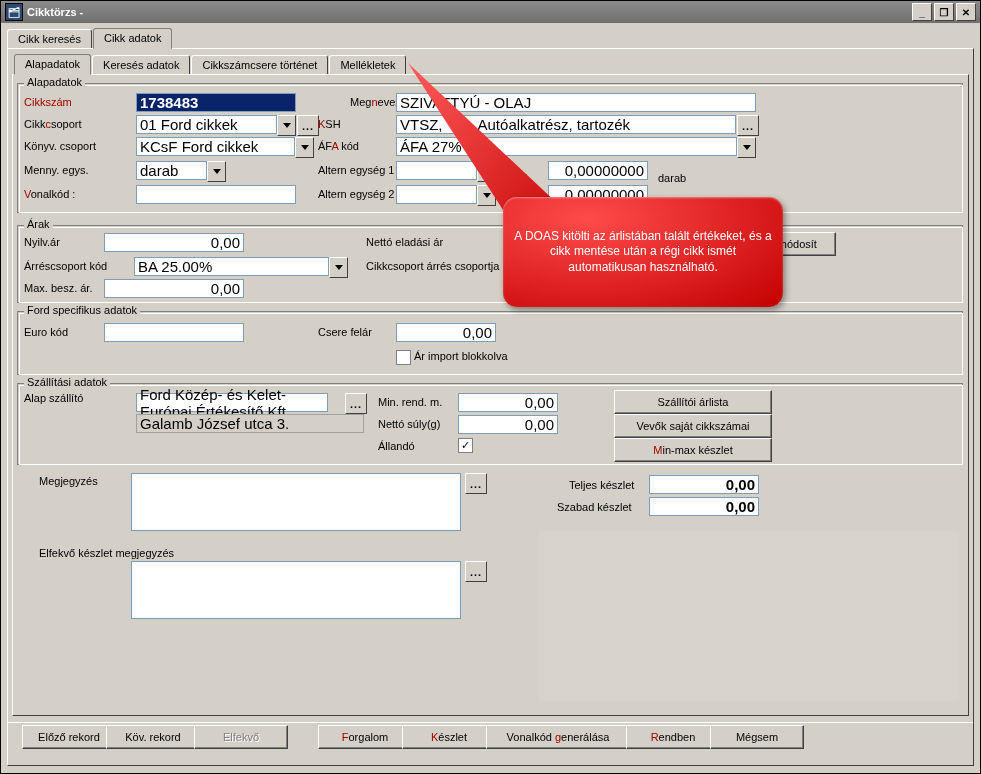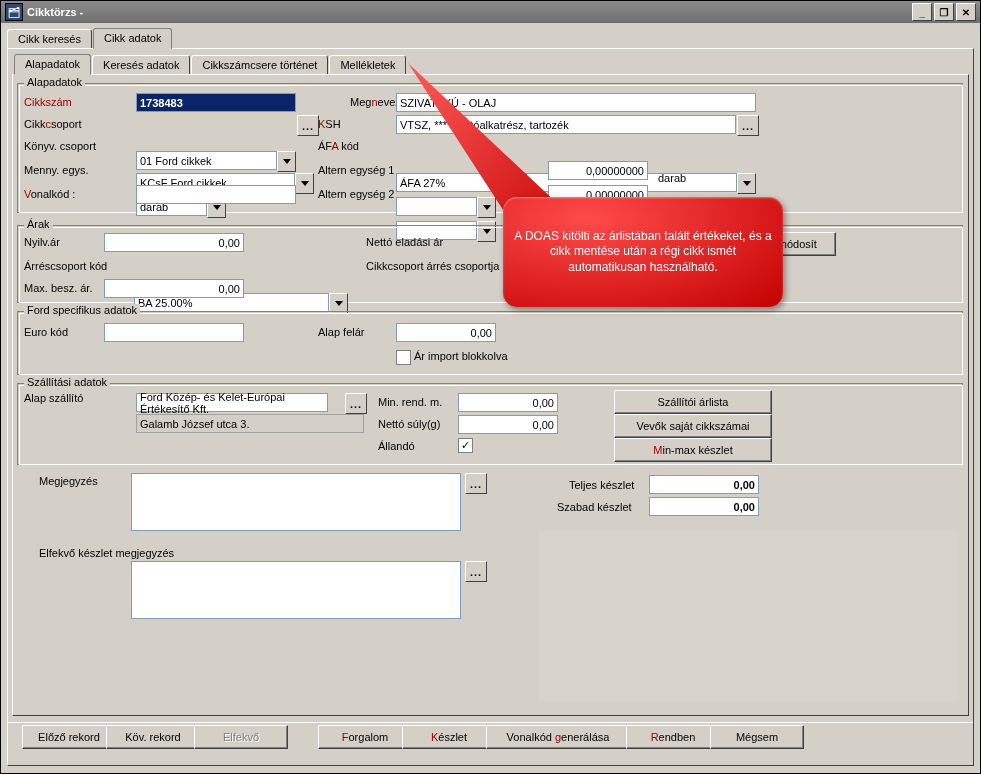--- a/index.html
+++ b/index.html
@@ -21,24 +21,24 @@
   
   .tabstrip2{display:flex;align-items:flex-end;padding:0 0 0 2px;}
   .tabpanel2{border:1px solid #fff;border-right-color:#404040;border-bottom-color:#404040;padding:0;position:relative;height:640px;}
   
   .group{position:absolute;border:1px solid #808080;border-radius:0;box-sizing:border-box;}
   .group::before{content:"";position:absolute;left:1px;top:1px;right:-1px;bottom:-1px;border:1px solid #fff;pointer-events:none;}
   .group .legend{position:absolute;top:-8px;left:6px;background:#d4d0c8;padding:0 3px;font-size:11px;}
   
   .lbl{position:absolute;font-size:11px;}
   .lbl .hot{color:#a00000;}
-  .field{position:absolute;box-sizing:border-box;border:1px solid #7f9db9;background:#fff;padding:1px 3px;font-size:11px;height:19px;display:flex;align-items:center;}
+  .field{position:absolute;box-sizing:border-box;border:1px solid #7f9db9;background:#fff;padding:1px 3px;font-size:15px;height:19px;display:flex;align-items:center;}
   .field.sel{background:#0a246a;color:#fff;}
   .field.num{justify-content:flex-end;}
-  .combo{position:absolute;display:flex;margin-top:36px;}
+  .combo{position:absolute;display:flex;}
   .combo .field{position:static;flex:1;}
   .combo .ddbtn{width:17px;height:19px;background:#d4d0c8;border:1px solid #fff;border-right-color:#404040;border-bottom-color:#404040;display:flex;align-items:center;justify-content:center;}
   .combo .ddbtn::after{content:"";border-left:4px solid transparent;border-right:4px solid transparent;border-top:5px solid #000;display:block;}
   .dots{position:absolute;width:20px;height:19px;background:#d4d0c8;border:1px solid #fff;border-right-color:#404040;border-bottom-color:#404040;display:flex;align-items:center;justify-content:center;font-weight:bold;letter-spacing:1px;}
   .btn{position:absolute;height:22px;background:#d4d0c8;border:1px solid #fff;border-right-color:#404040;border-bottom-color:#404040;display:flex;align-items:center;justify-content:center;padding:0 8px;font-size:11px;box-shadow:inset -1px -1px 0 #808080;}
   .btn.disabled{color:#808080;text-shadow:1px 1px 0 #fff;}
   .btn .hot{color:#a00000;}
   .eq{position:absolute;font-size:16px;}
   .chk{position:absolute;width:13px;height:13px;border:1px solid #808080;background:#fff;display:flex;align-items:center;justify-content:center;}
   .chk.checked::after{content:"✓";font-size:11px;line-height:11px;}
@@ -194,21 +194,21 @@
             <span class="lbl" style="left:6px;top:56px;">Max. besz. ár.</span>
             <div class="field num" style="left:86px;top:53px;width:140px;">
                 <span>0,00</span>
               </div>
           </div>
 
           <div class="group" style="left:4px;top:236px;width:946px;height:64px;">
             <span class="legend">Ford specifikus adatok</span>
             <span class="lbl" style="left:6px;top:14px;">Euro kód</span>
             <div class="field" style="left:86px;top:11px;width:140px;"></div>
-            <span class="lbl" style="left:300px;top:14px;">Alap felár</span>
+            <span class="lbl" style="left:300px;top:14px;">Csere felár</span>
             <div class="field num" style="left:378px;top:11px;width:100px;">
                 <span>0,00</span>
               </div>
             <div class="chk" style="left:378px;top:38px;"></div>
             <span class="lbl" style="left:396px;top:38px;">Ár import blokkolva</span>
           </div>
 
           <div class="group" style="left:4px;top:308px;width:946px;height:82px;">
             <span class="legend">Szállítási adatok</span>
             <span class="lbl" style="left:6px;top:8px;">Alap szállító</span>

